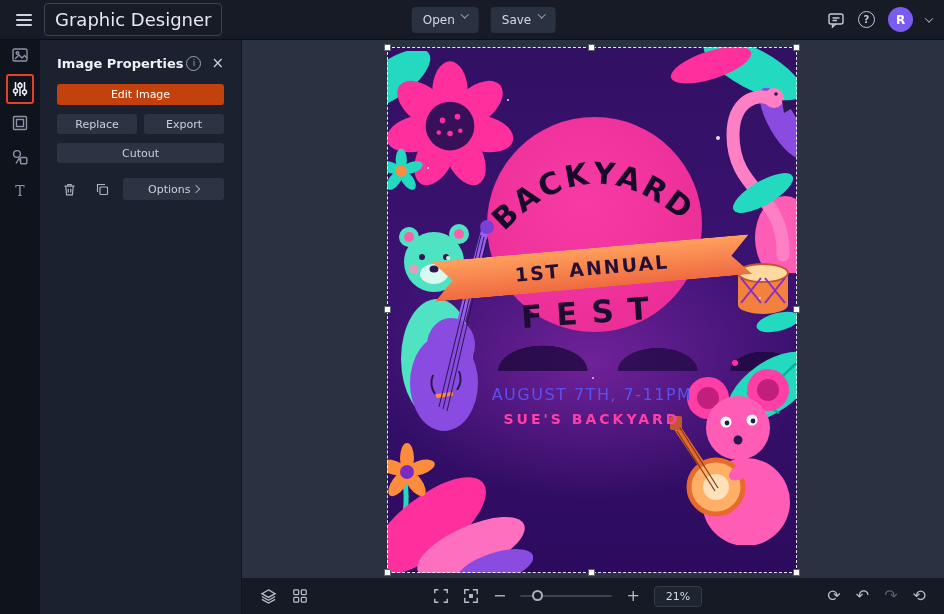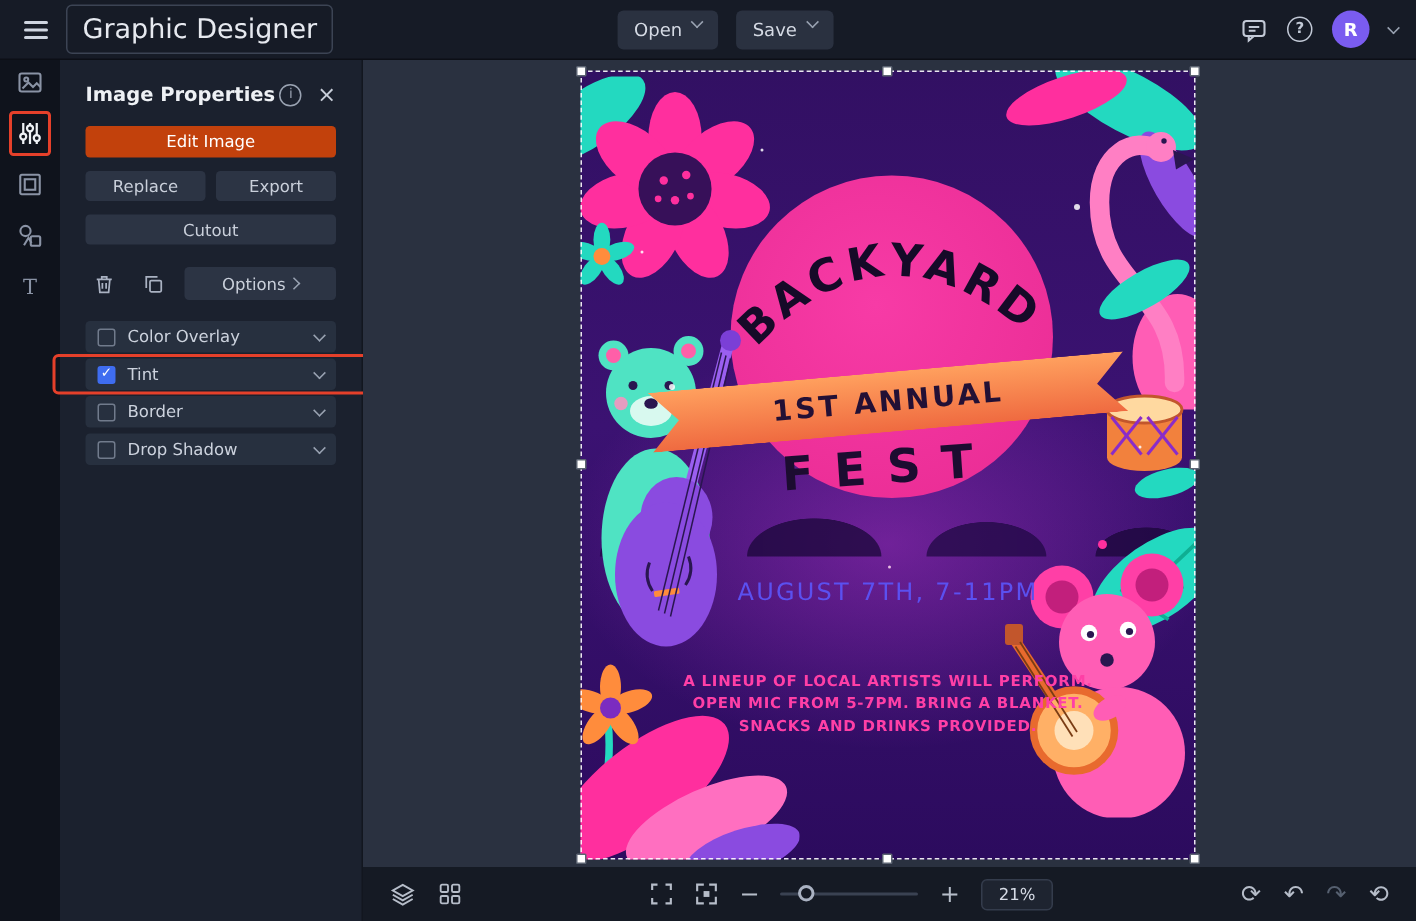--- a/index.html
+++ b/index.html
@@ -201,44 +201,20 @@
           <rect x="6" y="6" width="9" height="9" rx="1"></rect>
             <path d="M12 3H3v9"></path>
         </svg>
       </span>
       <div class="options-btn">
         <span>Options</span>
         <i class="chev chev-r"></i>
       </div>
     </div>
 
-    <div class="sections">
-      <div class="section-row">
-        <span class="checkbox"></span>
-        <span class="section-label">Color Overlay</span>
-        <i class="chev"></i>
-      </div>
-      <div class="section-row annot-row">
-        <span class="checkbox checked">
-            <i>✓</i>
-          </span>
-        <span class="section-label">Tint</span>
-        <i class="chev"></i>
-      </div>
-      <div class="section-row">
-        <span class="checkbox"></span>
-        <span class="section-label">Border</span>
-        <i class="chev"></i>
-      </div>
-      <div class="section-row">
-        <span class="checkbox"></span>
-        <span class="section-label">Drop Shadow</span>
-        <i class="chev"></i>
-      </div>
-    </div>
   </div>
 
   <div class="canvas">
 
     <div class="poster-wrap">
       <div class="poster">
 
         <div class="crowd"></div>
 
         <svg style="left:-12px;top:4px" width="150" height="150" viewBox="0 0 160 160">
@@ -374,25 +350,21 @@
             </text>
           </g>
         </svg>
 
         <div class="ribbon">
           <span class="ribbon-text">1ST ANNUAL</span>
         </div>
 
         <div class="fest">FEST</div>
         <div class="p-date">AUGUST 7TH, 7-11PM</div>
-        <div class="p-details">
-          <div>A LINEUP OF LOCAL ARTISTS WILL PERFORM.</div>
-          <div>OPEN MIC FROM 5-7PM. BRING A BLANKET.</div>
-          <div>SNACKS AND DRINKS PROVIDED.</div>
-        </div>
+        <div class="p-venue">SUE'S BACKYARD</div>
 
         <div class="dots"></div>
       </div>
 
       <div class="selection">
         <span class="handle h-tl"></span>
         <span class="handle h-tc"></span>
         <span class="handle h-tr"></span>
         <span class="handle h-ml"></span>
         <span class="handle h-mr"></span>

